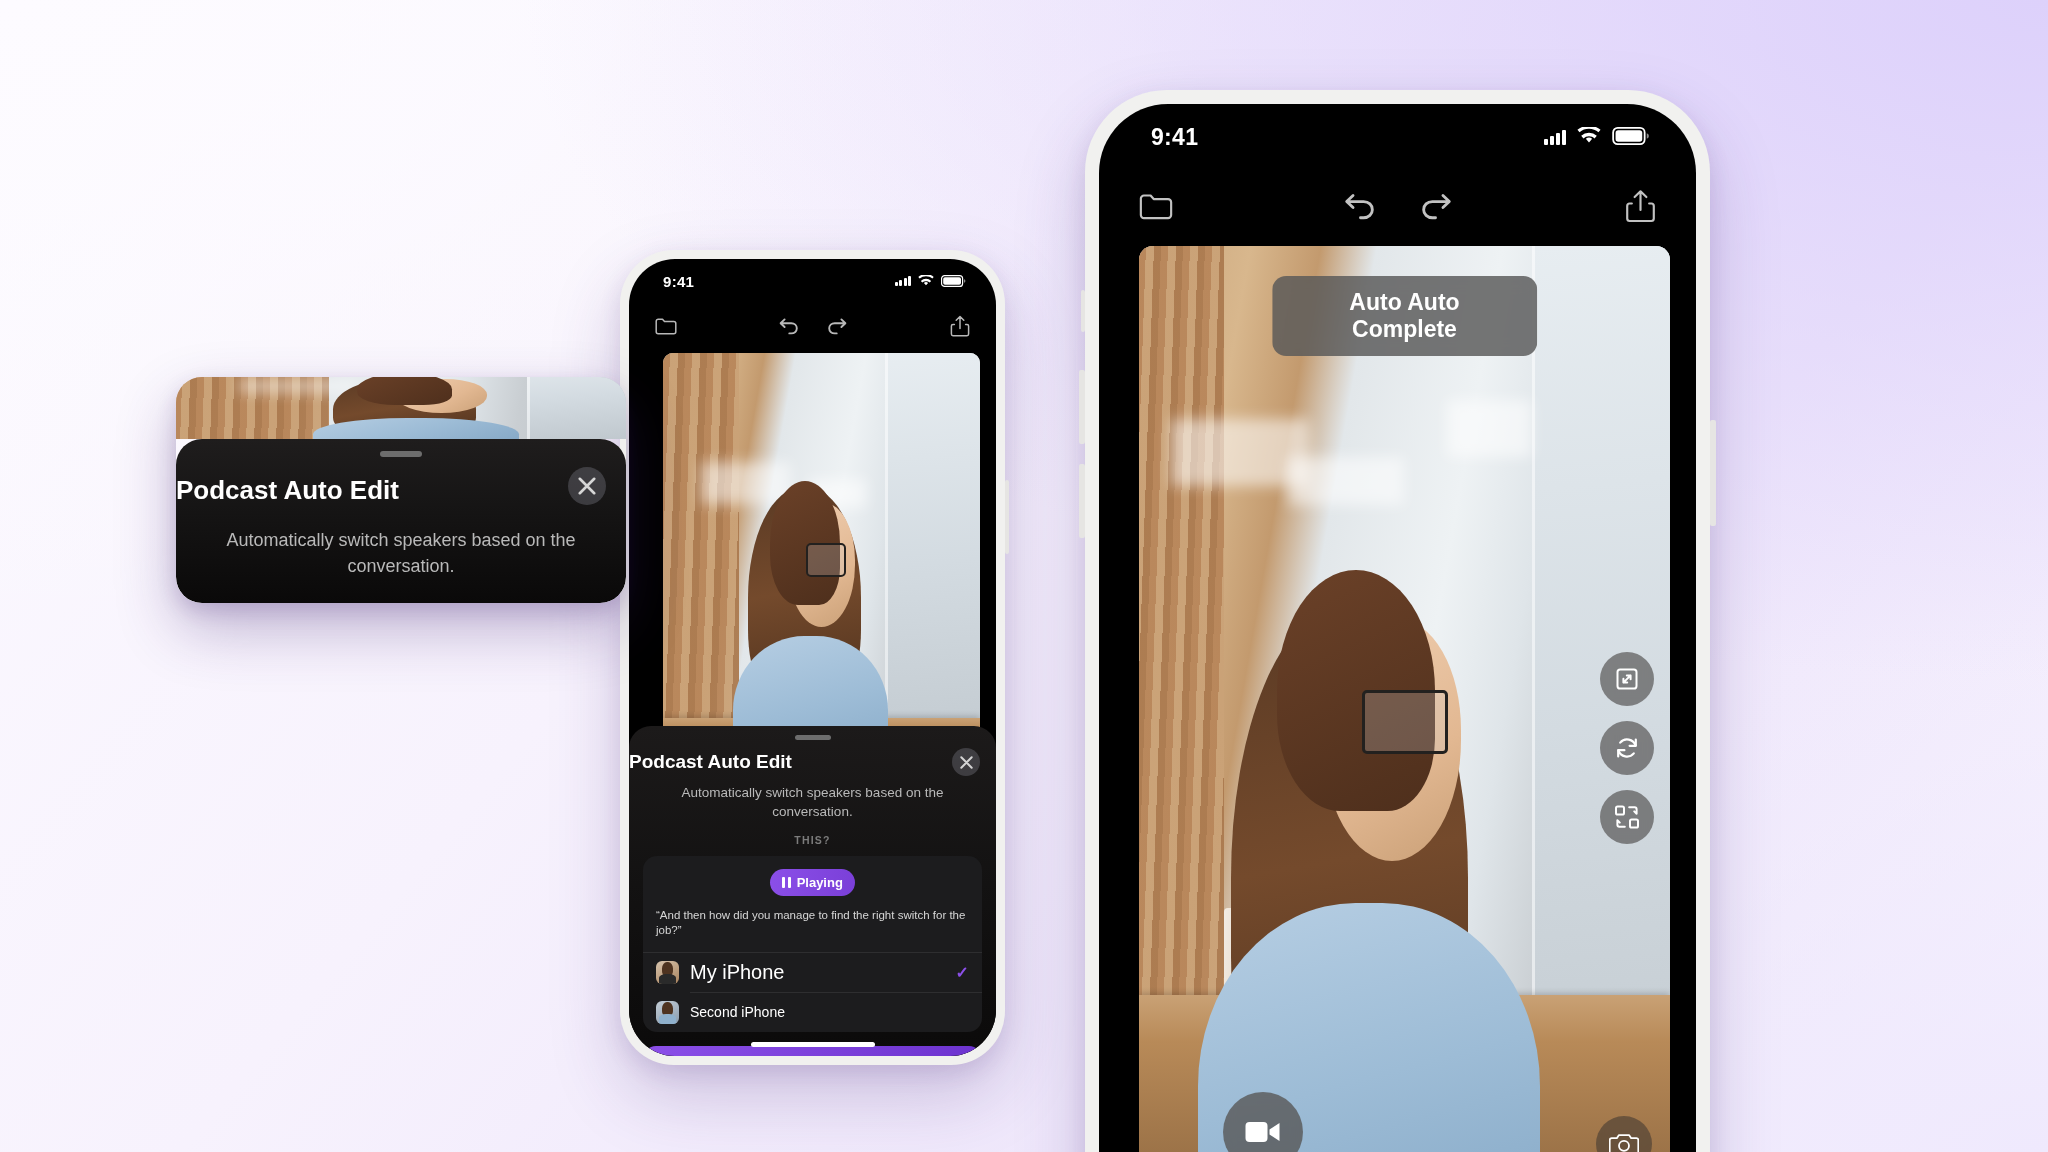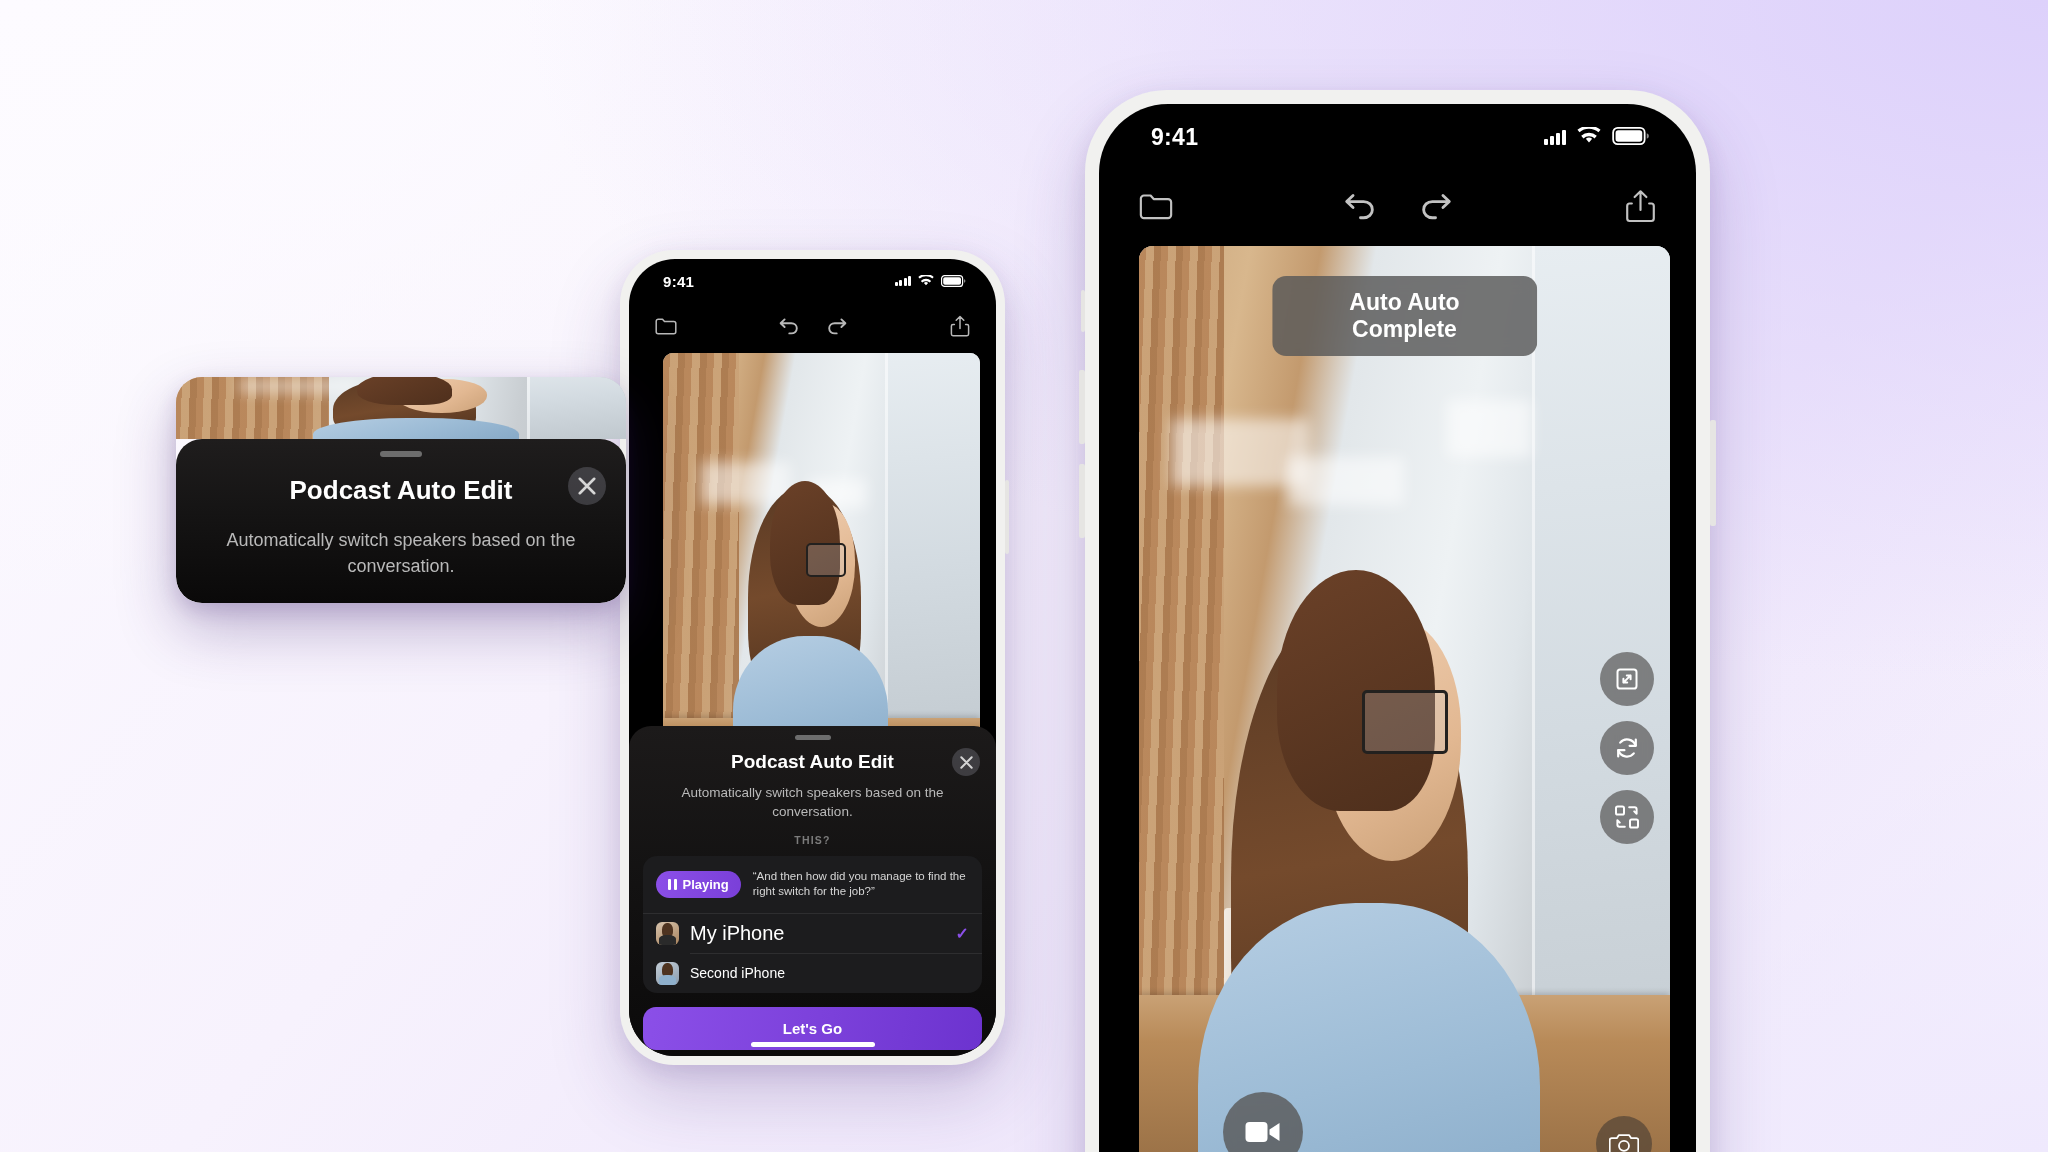--- a/index.html
+++ b/index.html
@@ -137,21 +137,21 @@
     backdrop-filter: blur(6px);
   }
 
   
   .sheet {
     position:absolute; left:0; right:0; bottom:0;
     background: linear-gradient(180deg, #1c1a1a 0%, #131212 48%, #0b0a0a 100%);
     border-radius:22px 22px 0 0;
   }
   .grabber { background:#6d6d6d; border-radius:4px; margin:0 auto; }
-  .sheet-title { color:#fff; font-weight:700; text-align:center; }
+  .sheet-title { color:#fff; font-weight:700; }
   .sheet-sub { color:#b9b9b9; text-align:center; }
   .sheet-hint { color:#7c7c7c; letter-spacing:1.2px; text-align:center; font-weight:600; }
   .closebtn {
     position:absolute; border-radius:50%;
     background: rgba(118,118,128,.40);
     display:flex; align-items:center; justify-content:center;
   }
 
   .group {
     background:#1c1c1e; border-radius:14px; overflow:hidden;
@@ -282,21 +282,21 @@
       <div class="sheet-title" style="font-size:19px; margin-top:11px;">Podcast Auto Edit</div>
       <div class="sheet-sub" style="font-size:13.5px; line-height:1.38; margin:11px 40px 0;">Automatically switch speakers based on the conversation.</div>
       <div class="sheet-hint" style="font-size:10.5px; margin-top:13px;">THIS?</div>
       <div class="closebtn" style="right:16px; top:22px; width:28px; height:28px;">
         <svg width="13" height="13" viewBox="0 0 13 13">
             <path d="M1.3 1.3l10.4 10.4M11.7 1.3L1.3 11.7" stroke="#d4d4d4" stroke-width="2" stroke-linecap="round"></path>
           </svg>
       </div>
 
       <div class="group" style="margin:10px 14px 0;">
-        <div class="row" style="padding:13px 13px 13px 13px; gap:12px;">
+        <div class="row" style="padding:13px 13px 13px 13px; gap:12px;flex-direction:column;">
           <span class="chip" style="padding:6px 12px; font-size:13px;">
             <span class="pausebars">
               <i style="width:3px;height:11px;"></i>
                 <i style="width:3px;height:11px;"></i>
             </span>
             <span>Playing</span>
           </span>
           <span class="quote" style="font-size:11.5px; line-height:1.32;">“And then how did you manage to find the right switch for the job?”</span>
         </div>
         <div class="divider"></div>

